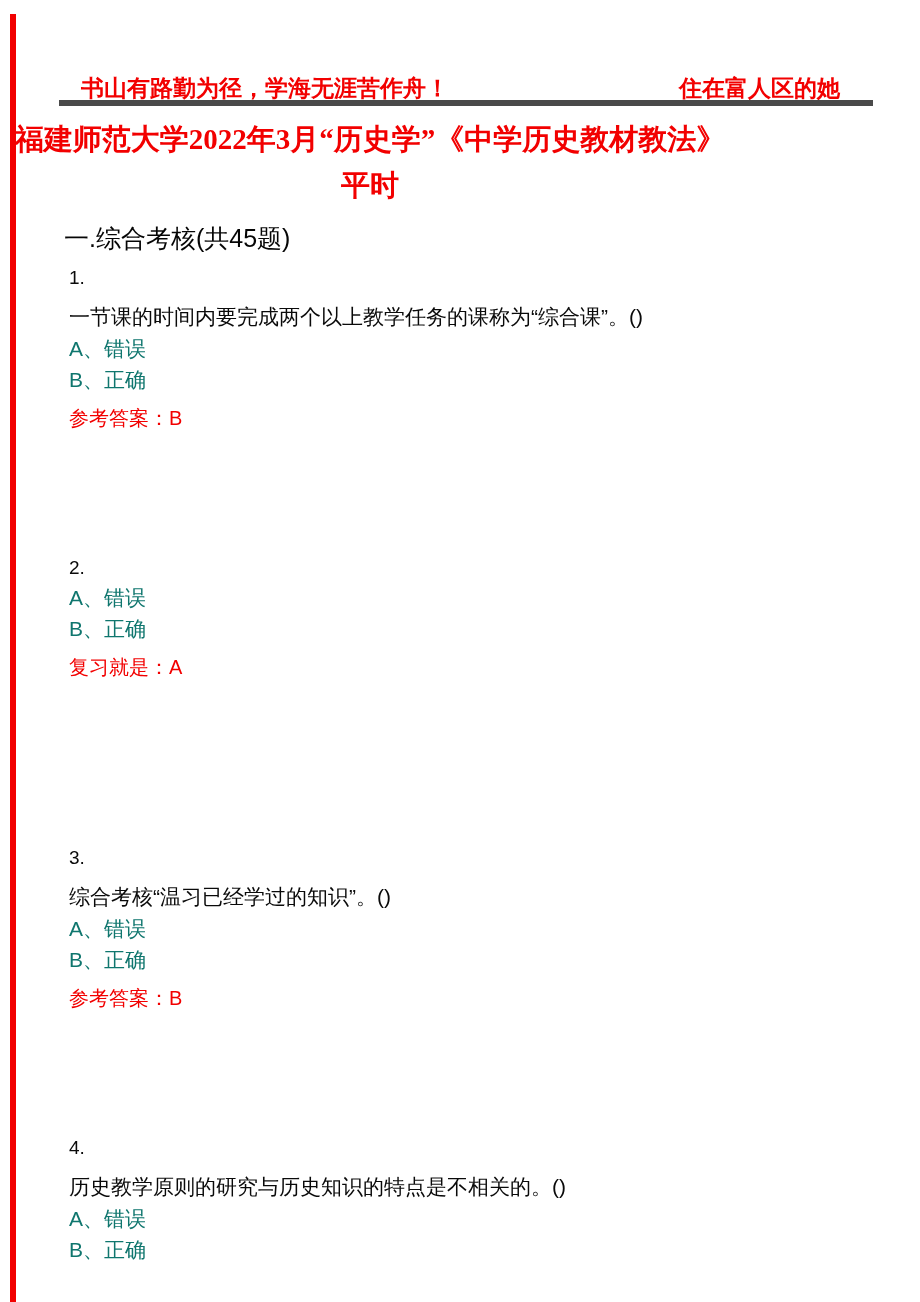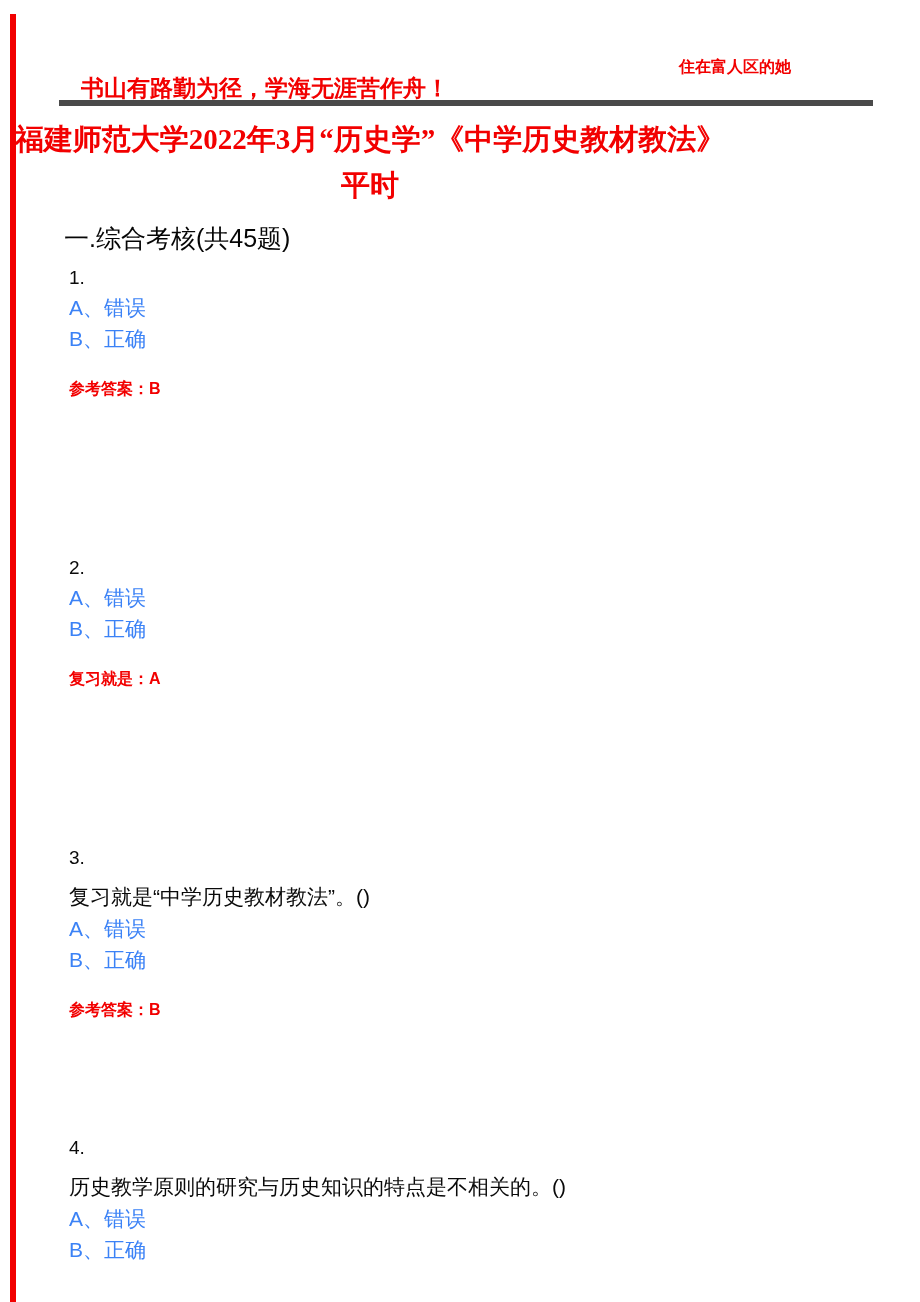--- a/index.html
+++ b/index.html
@@ -32,22 +32,22 @@
     left: 72px;
     top: 64px;
     font-size: 23px;
     font-weight: bold;
     color: var(--accent, #f20000);
     white-space: nowrap;
   }
   .site-name {
     position: absolute;
     left: 670px;
-    top: 48px;
-    font-size: 16px;
+    top: 64px;
+    font-size: 23px;
     font-weight: bold;
     color: var(--accent, #f20000);
     white-space: nowrap;
   }
   .header-divider {
     position: absolute;
     left: 53px;
     top: 94px;
     width: 814px;
     height: 3px;
@@ -95,27 +95,27 @@
   }
   .q-text {
     margin-top: 9px;
     font-size: 21px;
     line-height: 26px;
     color: #0a0a0a;
   }
   .q-option {
     font-size: 21px;
     line-height: 25px;
-    color: #3b82f6;
+    color: #0f766e;
   }
   .q-answer {
-    margin-top: 20px;
-    font-size: 16px;
+    margin-top: 8px;
+    font-size: 20px;
     line-height: 24px;
-    font-weight: bold;
+    font-weight: normal;
     color: var(--accent, #f20000);
     min-height: 24px;
   }
 </style>
 </head>
 <body>
 
 <div class="page">
 
   <div class="edge-line left"></div>
@@ -126,35 +126,36 @@
   <div class="header-divider"></div>
 
   <div class="doc-title">
     <div>福建师范大学2022年3月“历史学”《中学历史教材教法》平时</div>
   </div>
 
   <div class="section-heading">一.综合考核(共45题)</div>
 
   <div class="question q1">
     <div class="q-number">1.</div>
+    <div class="q-text">一节课的时间内要完成两个以上教学任务的课称为“综合课”。()</div>
     <div class="q-option">A、错误</div>
     <div class="q-option">B、正确</div>
     <div class="q-answer">参考答案：B</div>
   </div>
 
   <div class="question q2">
     <div class="q-number">2.</div>
     <div class="q-option">A、错误</div>
     <div class="q-option">B、正确</div>
     <div class="q-answer">复习就是：A</div>
   </div>
 
   <div class="question q3">
     <div class="q-number">3.</div>
-    <div class="q-text">复习就是“中学历史教材教法”。()</div>
+    <div class="q-text">综合考核“温习已经学过的知识”。()</div>
     <div class="q-option">A、错误</div>
     <div class="q-option">B、正确</div>
     <div class="q-answer">参考答案：B</div>
   </div>
 
   <div class="question q4">
     <div class="q-number">4.</div>
     <div class="q-text">历史教学原则的研究与历史知识的特点是不相关的。()</div>
     <div class="q-option">A、错误</div>
     <div class="q-option">B、正确</div>

